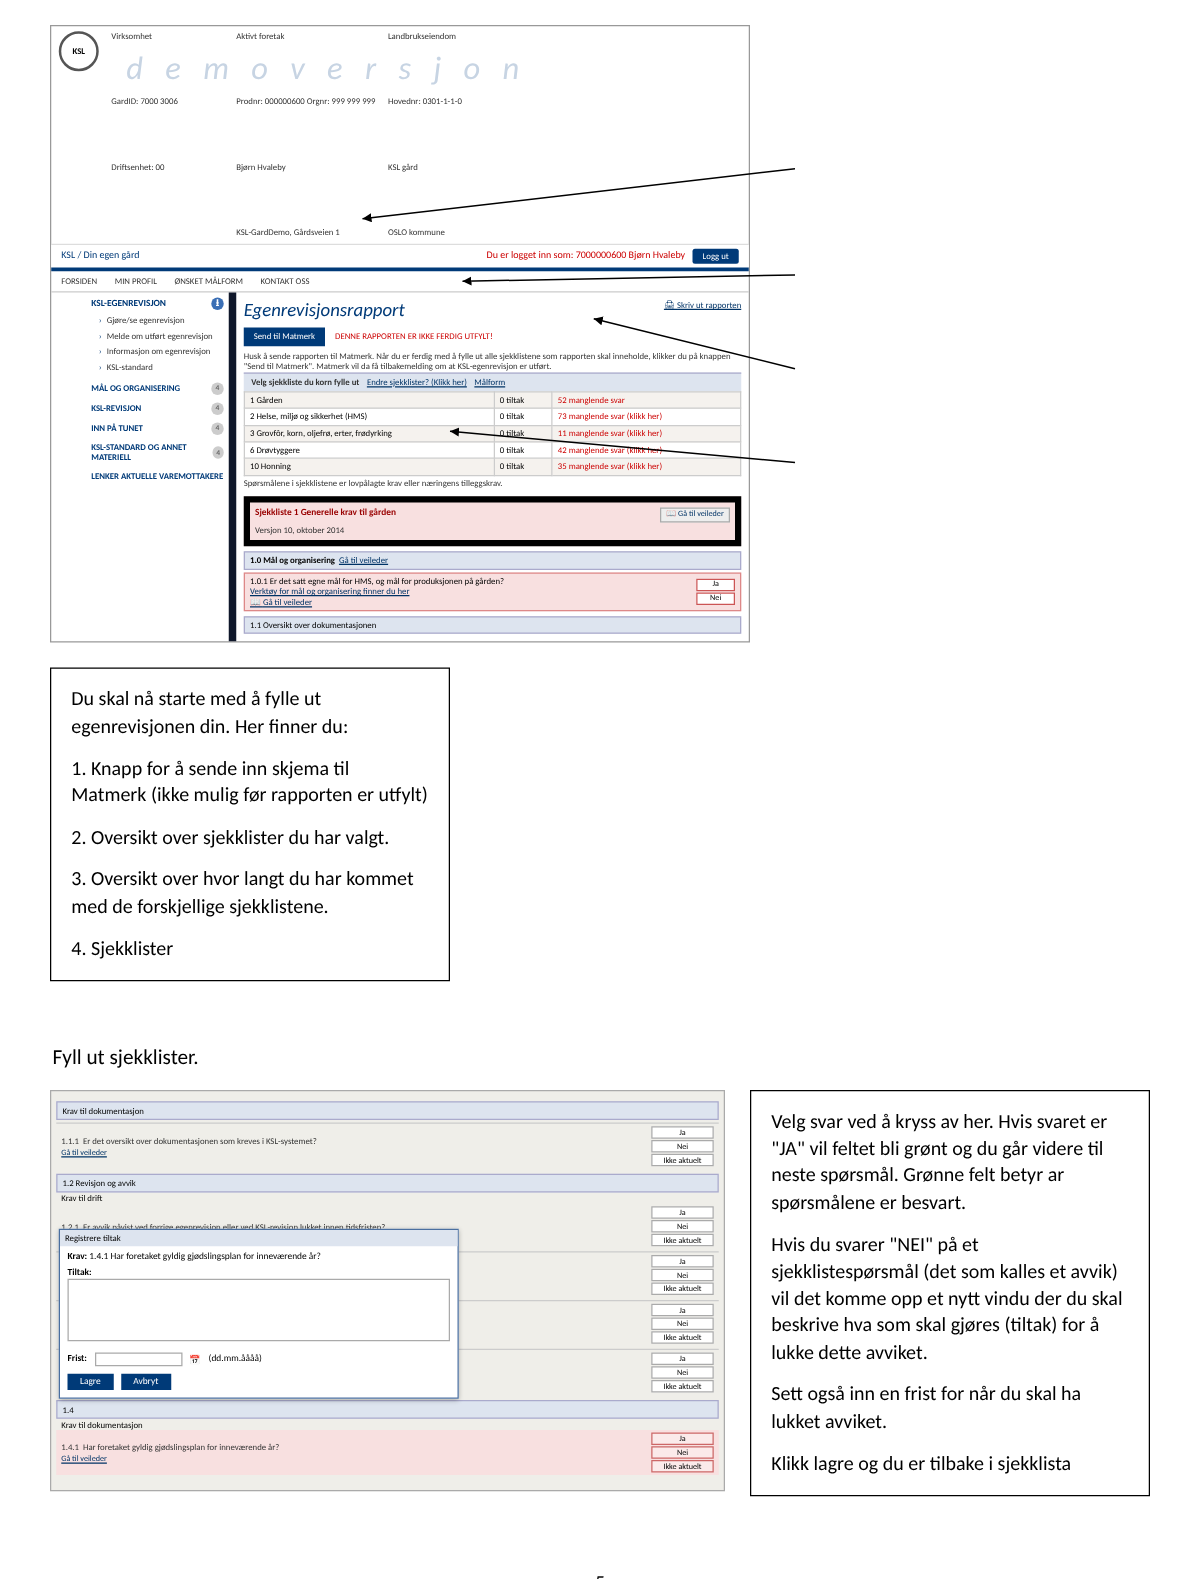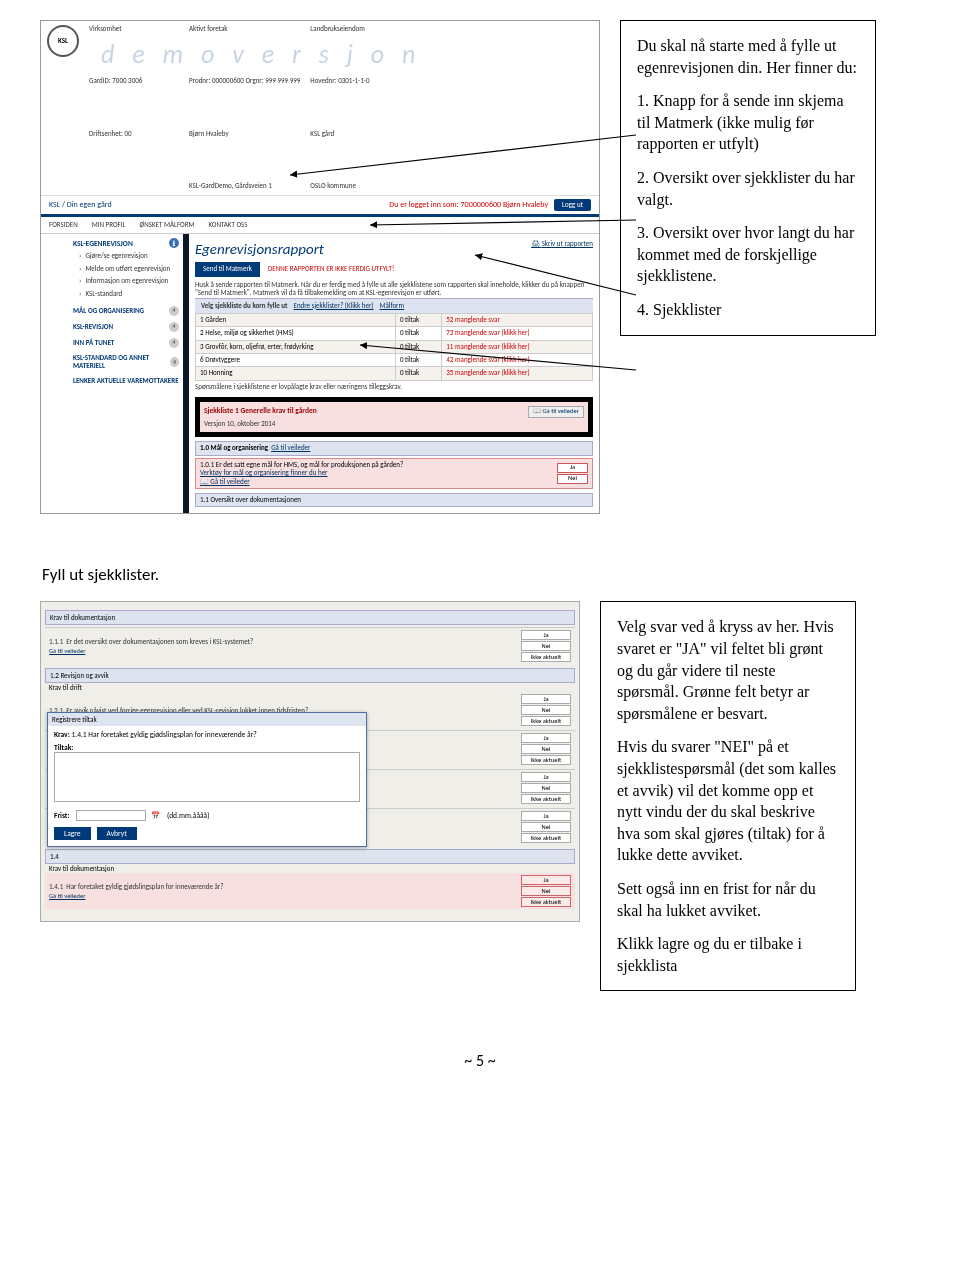--- a/index.html
+++ b/index.html
@@ -85,22 +85,21 @@
   .shot1 .ans{display:flex;flex-direction:column;gap:1px;}
   .shot1 .ans .b{border:1px solid #c55;background:#fff;padding:0 10px;font-size:6.5px;text-align:center;}
   .shot1 .lnk2{color:#036;text-decoration:underline;font-size:7px;}
 
   
   .callout {
     border: 1px solid #000;
     padding: 14px 16px;
     font-size: 16px;
     line-height: 1.35;
-    width: 256px;
-    font-family: Liberation Serif, serif;
+    width: 320px;
   }
   .callout p { margin-bottom: 12px; }
   .callout p:last-child { margin-bottom: 0; }
 
   
   svg.arrows { position:absolute; left:0; top:0; width:960px; height:560px; pointer-events:none; z-index:20;}
 
   
   .h2 { font-size: 17px; margin:50px 0 16px 2px;}
 

